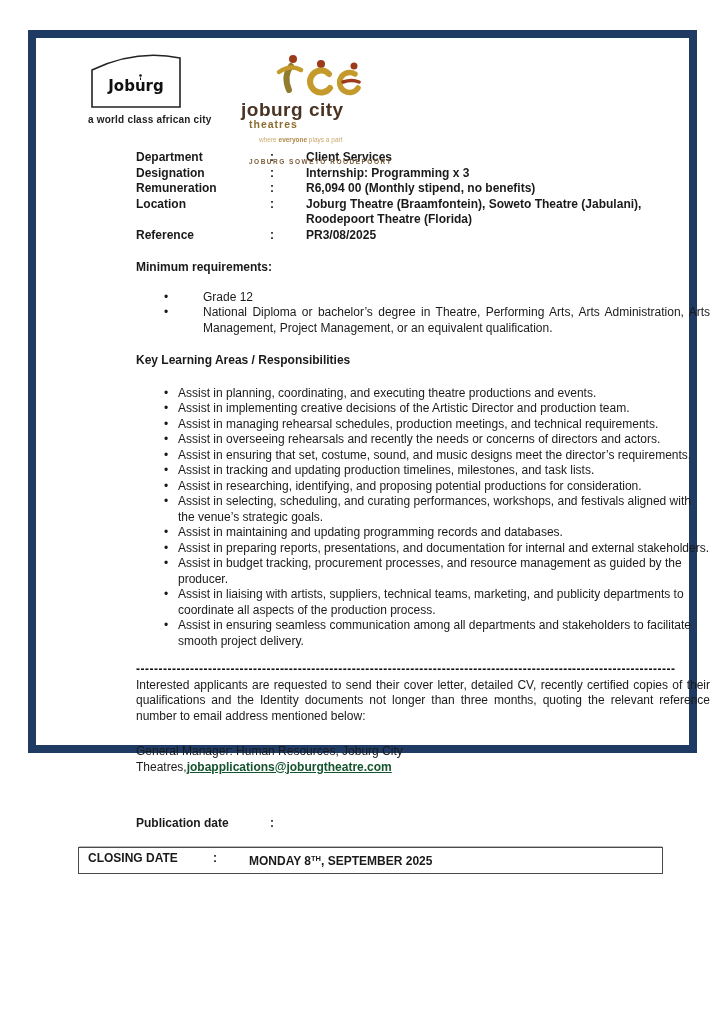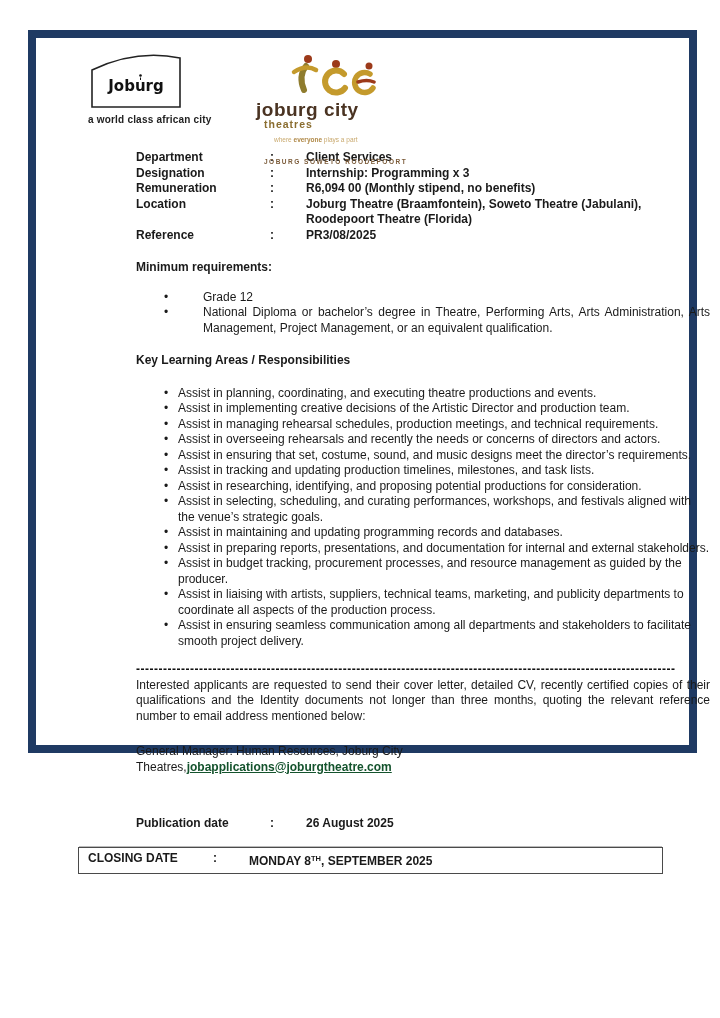--- a/index.html
+++ b/index.html
@@ -28,21 +28,21 @@
   .inner { width: 574px; margin-left: 48px; }
 
   
   .logos { display: flex; align-items: flex-start; margin-top: 6px; height: 82px; }
   .logo-joburg { width: 96px; text-align: center; }
   .logo-joburg svg { display: block; }
   .logo-joburg-tagline {
     font-size: 10px; font-weight: bold; color: #222;
     margin-top: 2px; white-space: nowrap; letter-spacing: 0.2px;
   }
-  .logo-jct { margin-left: 72px; width: 140px; position: relative; }
+  .logo-jct { margin-left: 57px; width: 140px; position: relative; }
   .jct-title {
     font-size: 19px; font-weight: bold; color: #4a3322;
     letter-spacing: 0.5px; line-height: 18px; margin-top: -4px;
   }
   .jct-sub {
     font-size: 10.5px; font-weight: bold; color: #8a6d2f;
     letter-spacing: 1px; line-height: 10px; margin-left: 8px;
   }
   .jct-tagline {
     font-size: 6.5px; color: #c9a96e; margin-top: 3px; margin-left: 18px;
@@ -190,21 +190,20 @@
     <div class="app-instructions inner">Interested applicants are requested to send their cover letter, detailed CV, recently certified copies of their qualifications and the Identity documents not longer than three months, quoting the relevant reference number to email address mentioned below:</div>
 
     <div class="contact inner">
       <div>General Manager: Human Resources, Joburg City</div>
       <div><span>Theatres,</span><a class="email-link" href="#">jobapplications@joburgtheatre.com</a></div>
     </div>
 
     <div class="pub-row inner">
       <span>Publication date</span>
       <span>:</span>
-      <span>26 August 2025</span>
     </div>
 
     <div class="closing-box">
       <span>CLOSING DATE</span>
       <span>:</span>
       <span><span>MONDAY 8</span><sup>TH</sup><span>, SEPTEMBER 2025</span></span>
     </div>
 
   </div>
 </div>

